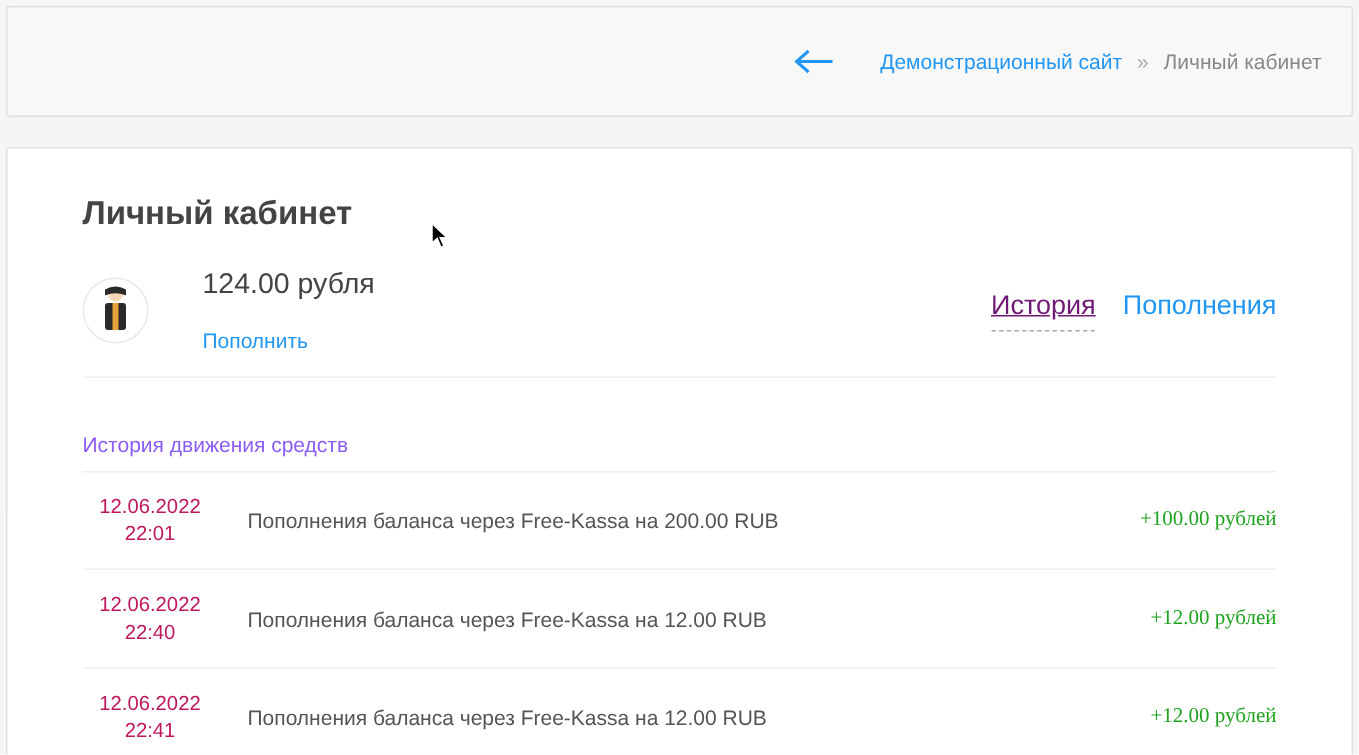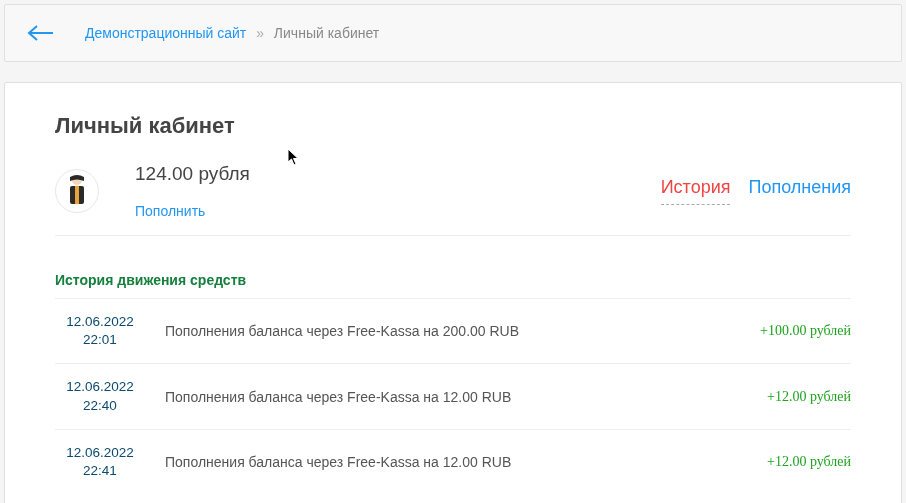--- a/index.html
+++ b/index.html
@@ -6,26 +6,27 @@
     body {
       font-family: Arial, Helvetica, sans-serif;
       background: #f5f5f5;
       width: 906px;
       height: 503px;
       position: relative;
     }
     .top-bar {
       background: #f8f8f8;
       border: 1px solid #e0e0e0;
-      height: 58px;
+      height: 74px;
       margin: 4px;
       display: flex;
       align-items: center;
       padding: 0 20px;
       border-radius: 2px;
+      justify-content: flex-end;
     }
     .back-arrow {
       width: 30px;
       height: 30px;
       display: flex;
       align-items: center;
       justify-content: center;
       margin-right: 30px;
       cursor: pointer;
     }
@@ -96,41 +97,42 @@
       gap: 18px;
     }
     .tab {
       font-size: 18px;
       color: #2196f3;
       cursor: pointer;
       padding-bottom: 6px;
       text-decoration: none;
     }
     .tab.active {
-      color: #ef4444;
+      color: #701a75;
       border-bottom: 1px dashed #aaa;
+      text-decoration: underline;
     }
     .section-title {
       font-size: 14px;
-      font-weight: bold;
-      color: #15803d;
+      font-weight: normal;
+      color: #8b5cf6;
       margin-top: 36px;
       margin-bottom: 10px;
     }
     .trans-row {
       display: flex;
       align-items: center;
       padding: 14px 0;
       border-top: 1px solid #eee;
       font-size: 14px;
     }
     .trans-date {
       width: 90px;
       text-align: center;
-      color: #0c4a6e;
+      color: #be185d;
       font-size: 13.5px;
       line-height: 1.35;
     }
     .trans-date .d-date { display: block; }
     .trans-date .d-time { display: block; }
     .trans-desc {
       flex: 1;
       padding-left: 20px;
       color: #555;
     }

